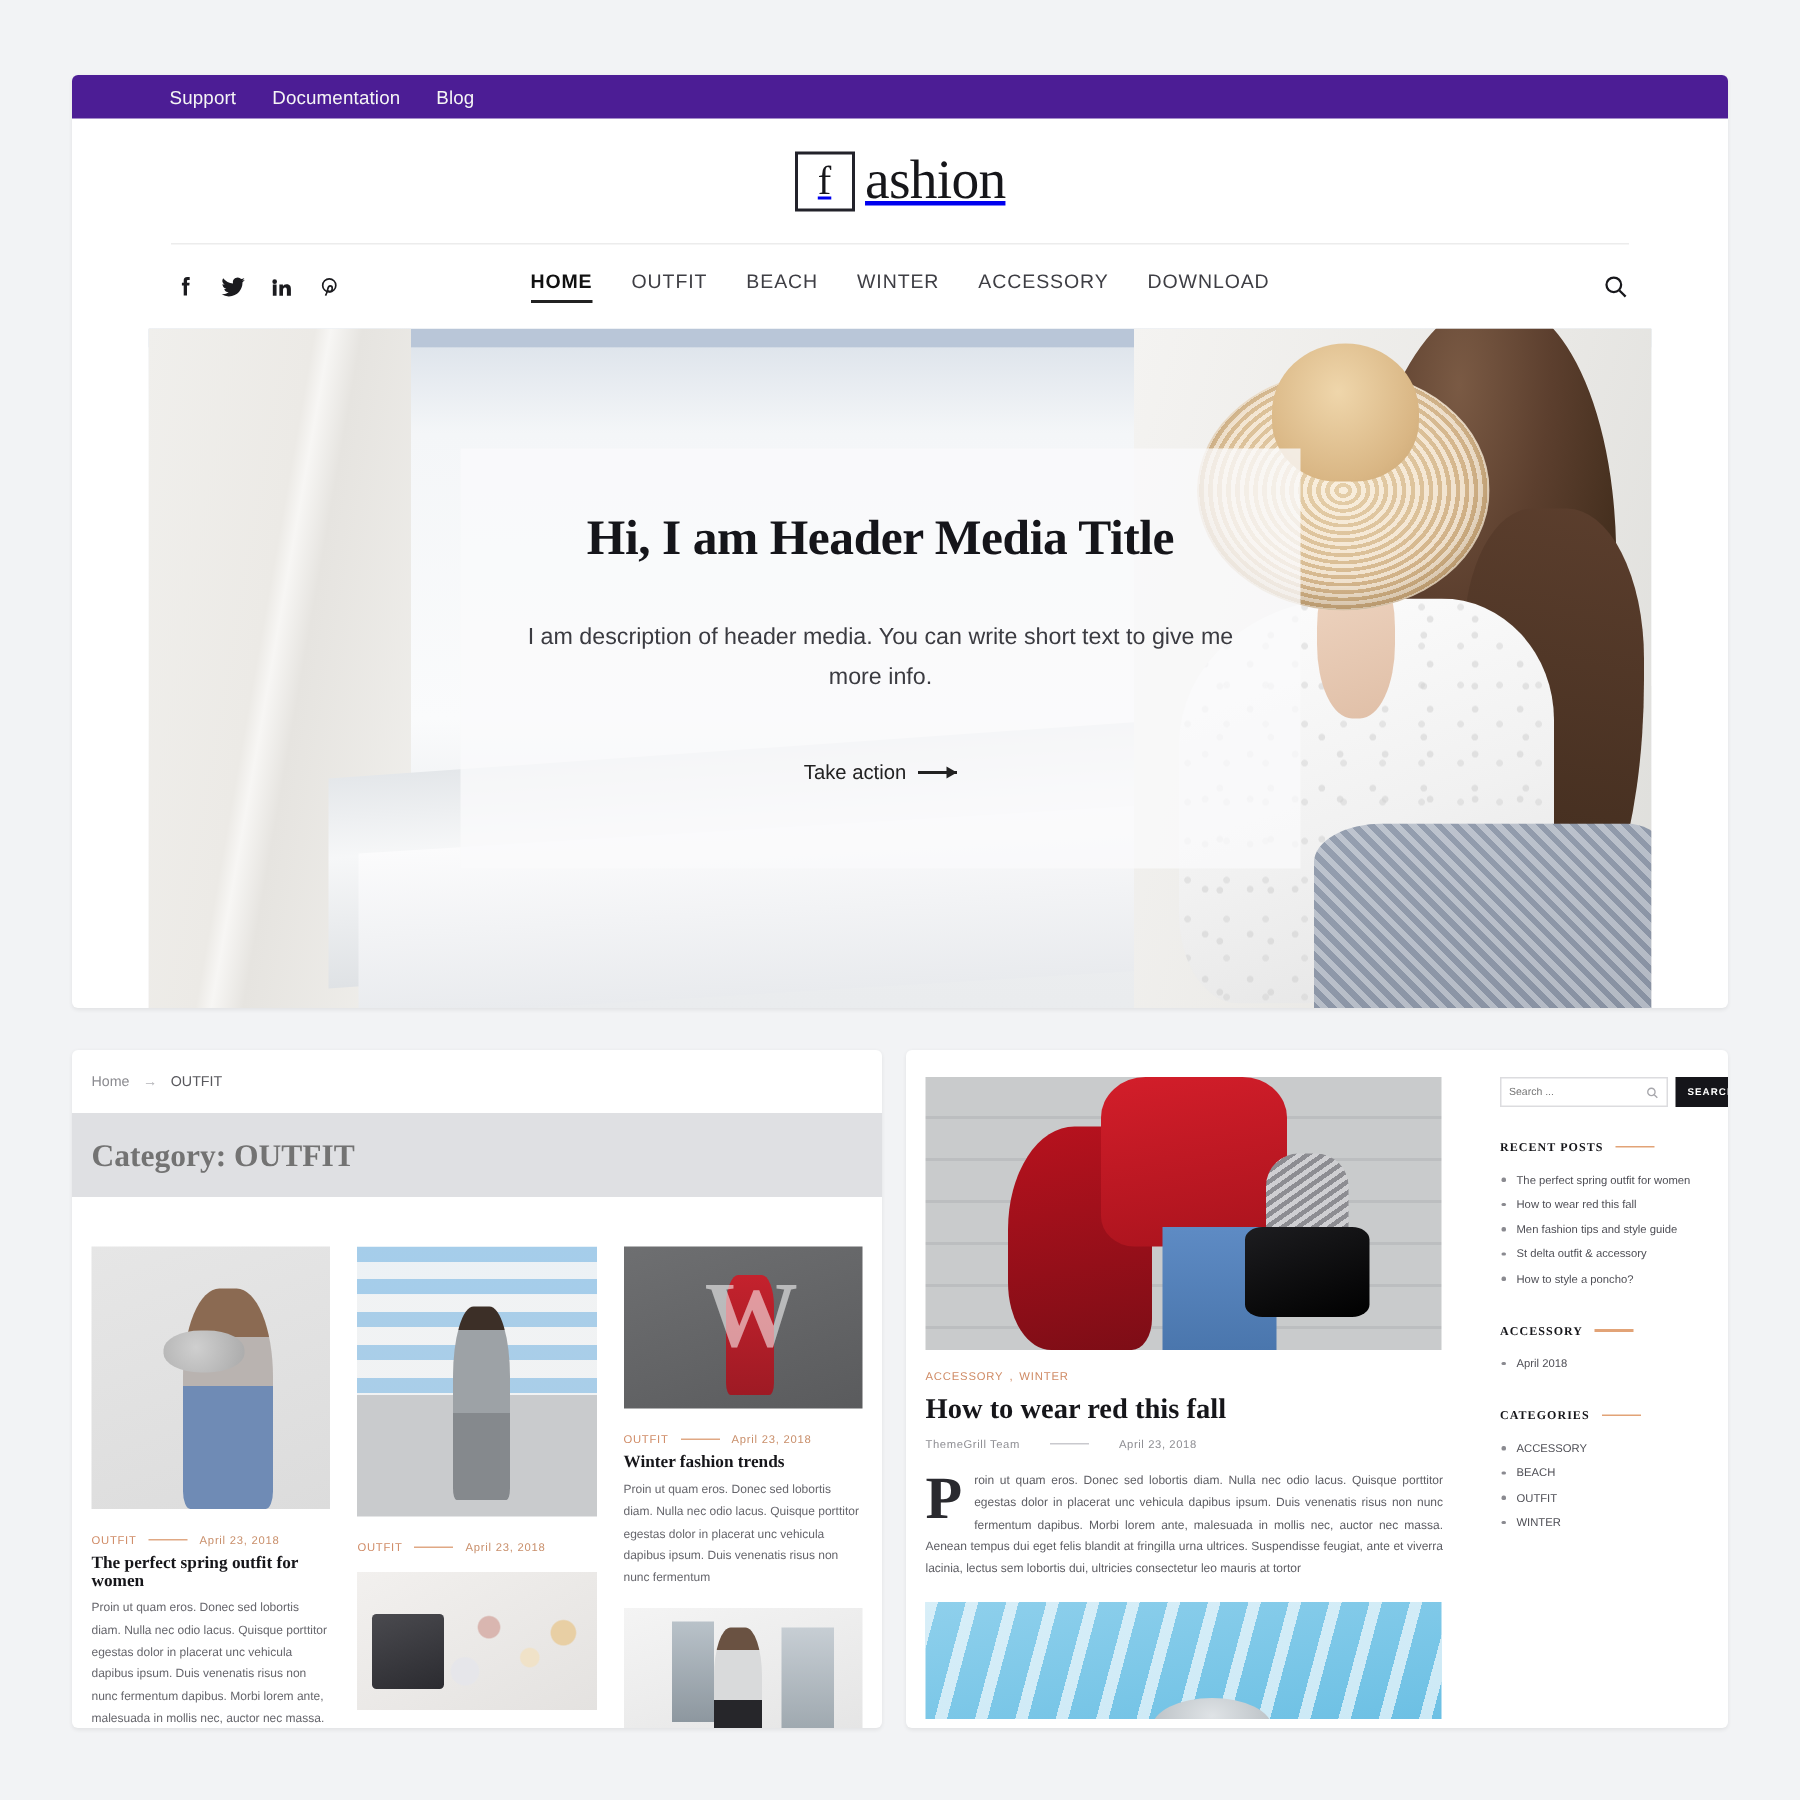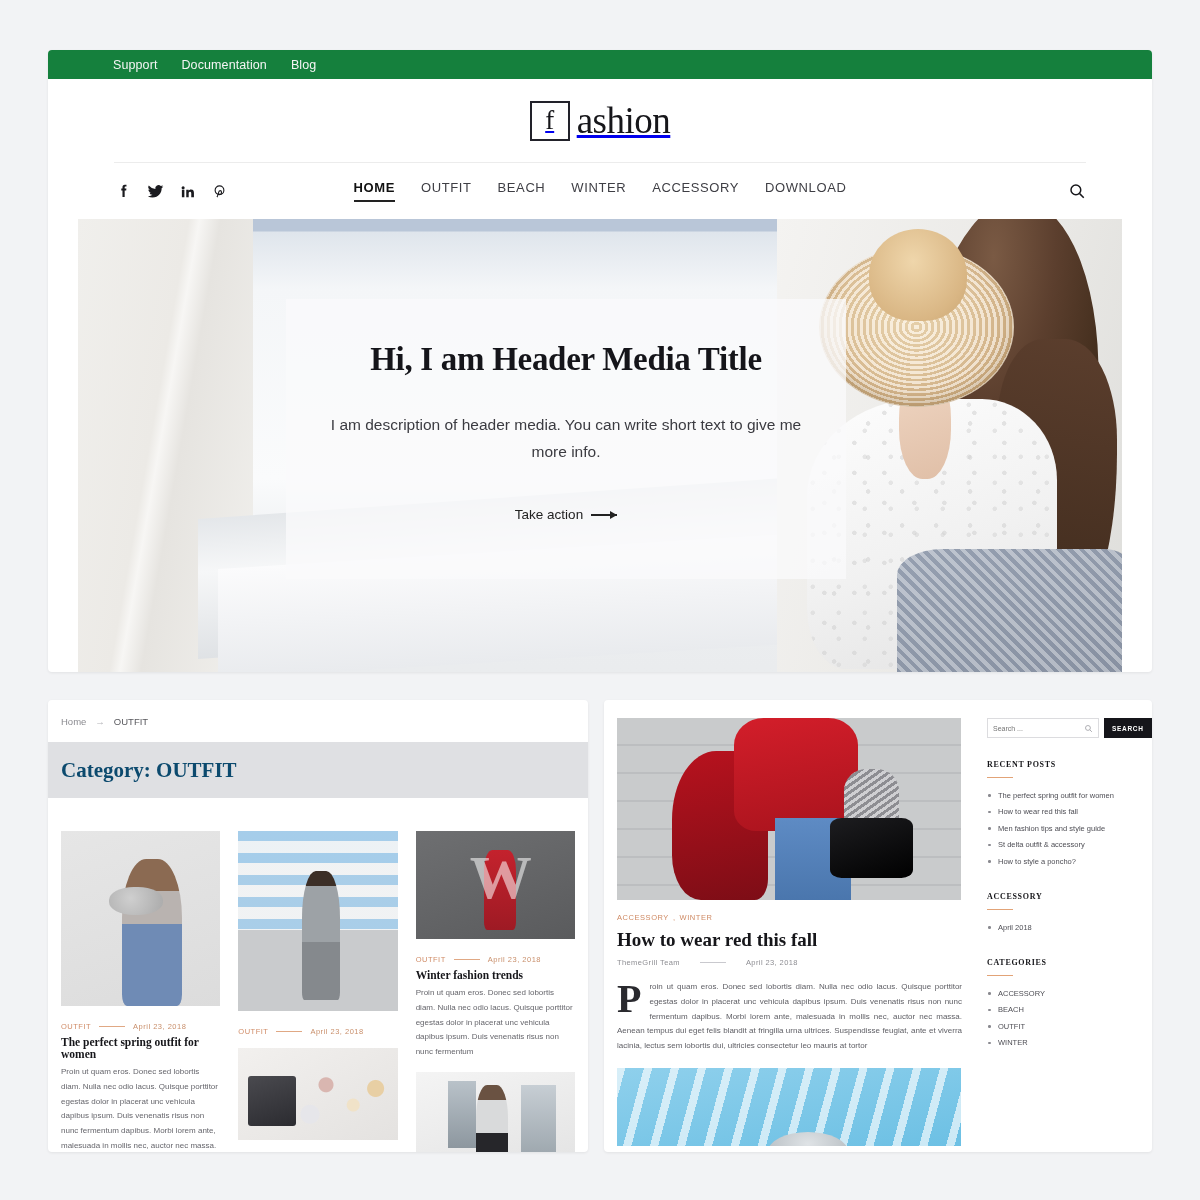--- a/index.html
+++ b/index.html
@@ -15,21 +15,21 @@
   
   .top-card {
     position: absolute; left: 48px; top: 50px;
     width: 1104px; height: 622px;
     background: #fff;
     border-radius: 4px;
     overflow: hidden;
     box-shadow: 0 1px 3px rgba(0,0,0,.07);
   }
   .topbar {
-    height: 29px; background: #15803d;
+    height: 29px; background: #4c1d95;
     display: flex; align-items: center;
     padding-left: 65px; gap: 24px;
   }
   .topbar a {
     color: #f5f5f5; font-size: 12.5px; text-decoration: none;
     letter-spacing: .1px;
   }
 
   .logo-row {
     height: 84px; display: flex; align-items: center; justify-content: center;
@@ -66,21 +66,21 @@
   }
   .menu a {
     pointer-events: auto;
     font-size: 13px; letter-spacing: .6px; color: #3e3e44;
     text-decoration: none; padding-bottom: 5px;
   }
   .menu a.active { color: #111; font-weight: bold; border-bottom: 2px solid #222; }
   .search-btn { margin-left: auto; color: #17171b; display: flex; }
 
   .hero {
-    position: relative; height: 508px; margin: 0 30px 0;
+    position: relative; height: 508px; margin: 0 51px 0;
     overflow: hidden;
   }
   .hero-bg { position: absolute; inset: 0; }
   
   .hero-wall {
     position: absolute; inset: 0;
     background:
       linear-gradient(to bottom, #b9c6d8 0px, #b9c6d8 12px, #dfe5ec 13px, #f4f6f8 70px, #fafbfc 260px, #eef0f2 330px, #e8eaec 100%);
   }
   .hero-left-panel {
@@ -195,21 +195,21 @@
     padding-left: 13px; font-size: 9.5px; color: #8b8b90;
   }
   .crumbs .sep { color: #b4b4b8; }
   .crumbs .cur { color: #58585d; }
   .cat-banner {
     background: #dfe0e3; height: 56px;
     display: flex; align-items: center; padding-left: 13px;
   }
   .cat-title {
     font-family: "Liberation Serif", serif;
-    font-size: 21px; font-weight: bold; color: #0c4a6e;
+    font-size: 21px; font-weight: bold; color: #737373;
   }
 
   .masonry {
     display: flex; gap: 18px; padding: 33px 13px 0;
   }
   .col { width: 163px; display: flex; flex-direction: column; gap: 12px; }
   .thumb { width: 100%; background: #e8e8e8; }
   .meta {
     display: flex; align-items: center; gap: 8px;
     font-size: 7.5px; color: #d08b66; letter-spacing: .5px; margin-top: 4px;
@@ -322,39 +322,39 @@
       repeating-linear-gradient(105deg, rgba(255,255,255,.65) 0 8px, rgba(255,255,255,0) 8px 26px),
       linear-gradient(170deg,#8fd0ec,#6cc0e4);
   }
   .art-photo2 .ring {
     position: absolute; left: 44%; bottom: -26px; width: 80px; height: 40px;
     background: radial-gradient(ellipse at 50% 30%, #dfe3e6, #aeb5ba);
     border-radius: 50%;
   }
 
   .sidebar {
-    position: absolute; right: 13px; top: 18px; width: 152px;
+    position: absolute; right: 0; top: 18px; width: 152px;
   }
   .search-row { display: flex; align-items: stretch; gap: 5px; }
   .search-field {
     flex: 1; height: 20px; border: 1px solid #dcdcdf; background: #fff;
     display: flex; align-items: center; padding: 0 5px;
   }
   .search-field input {
     border: 0; outline: 0; flex: 1; font-size: 7px; color: #9a9aa0;
     font-family: "Liberation Sans", sans-serif; background: transparent;
   }
   .search-field .mag { color: #a6a6ab; display:flex; }
   .search-submit {
     background: #15151a; color: #fff; border: 0; padding: 0 8px;
     font-size: 6.5px; letter-spacing: .7px; font-weight: bold;
     font-family: "Liberation Sans", sans-serif; cursor: pointer;
   }
   .wgt { margin-top: 22px; }
-  .wgt-head { display: flex; align-items: flex-start; gap: 8px; flex-direction: column; }
+  .wgt-head { display: flex; align-items: center; gap: 8px; }
   .wgt-title {
     font-family: "Liberation Serif", serif; font-weight: bold;
     font-size: 8px; letter-spacing: .7px; color: #16161a;
   }
   .wgt-line { width: 26px; height: 1.4px; background: #e2a377; }
   .wgt ul { list-style: none; margin-top: 9px; }
   .wgt li {
     font-size: 7.5px; color: #4e4e55; line-height: 1; padding: 4.5px 0 4.5px 11px;
     position: relative;
   }

